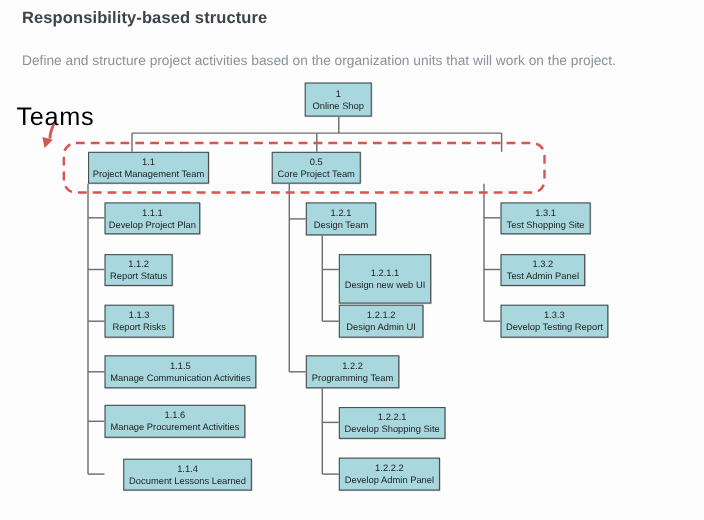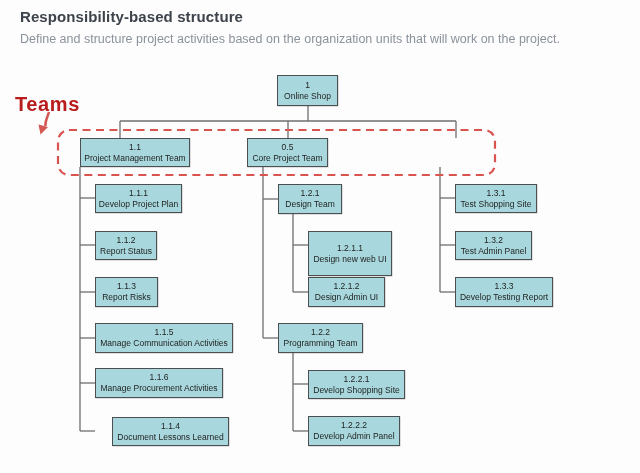--- a/index.html
+++ b/index.html
@@ -6,42 +6,42 @@
   html, body { width: 640px; height: 473px; }
   body {
     position: relative;
     background: #fdfdfd;
     font-family: "Liberation Sans", sans-serif;
     overflow: hidden;
   }
   .header { position: absolute; left: 20px; top: 8px; width: 600px; }
   .page-title {
     font-size: 15px; font-weight: bold; color: #3d434b;
-    letter-spacing: 0.1px; margin-bottom: 7px;
+    letter-spacing: 0.1px; margin-bottom: 23px;
   }
   .page-subtitle {
     font-size: 12.5px; font-weight: normal; color: #8b929b;
   }
   .diagram { position: absolute; left: 0; top: 0; width: 640px; height: 473px; }
   svg.overlay { position: absolute; left: 0; top: 0; width: 640px; height: 473px; }
   .node {
     position: absolute;
     background: #a8d8dd;
     border: 1px solid #4c4f52;
     display: flex; flex-direction: column;
     align-items: center; justify-content: center;
     text-align: center;
     box-shadow: 0.5px 0.5px 0 rgba(80,80,80,.35);
   }
   .node .num, .node .lbl {
     font-size: 8.5px; line-height: 11px; color: #1e1e1e; white-space: nowrap;
   }
   .teams-label {
     position: absolute; left: 15px; top: 93px;
-    font-size: 20px; font-weight: bold; color: #b91c1c; letter-spacing: 0.6px;
+    font-size: 23px; font-weight: normal; color: #000000; letter-spacing: 0.6px;
   }
 </style>
 </head>
 <body>
 
 <div class="header">
   <div class="page-title">Responsibility-based structure</div>
   <div class="page-subtitle">Define and structure project activities based on the organization units that will work on the project.</div>
 </div>
 

